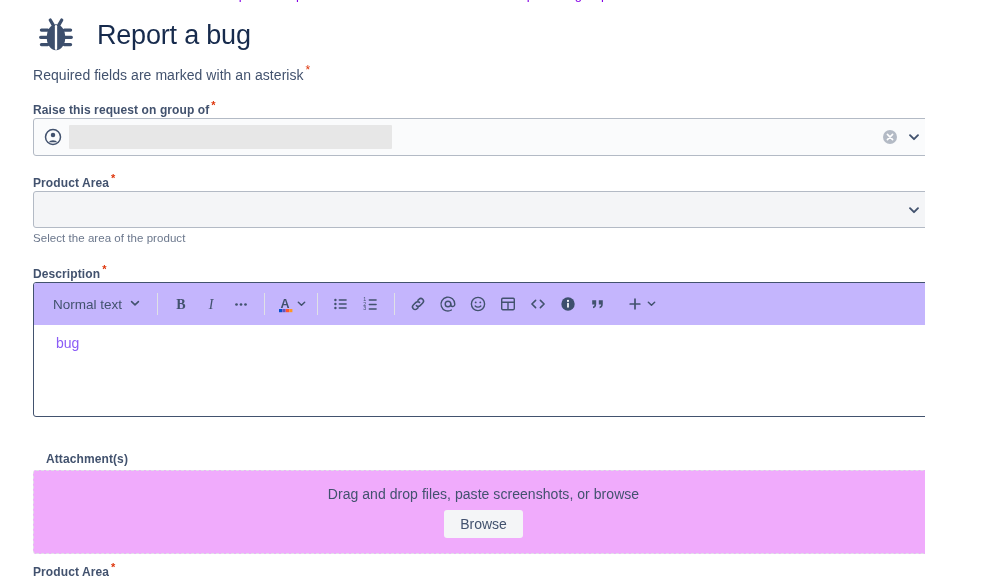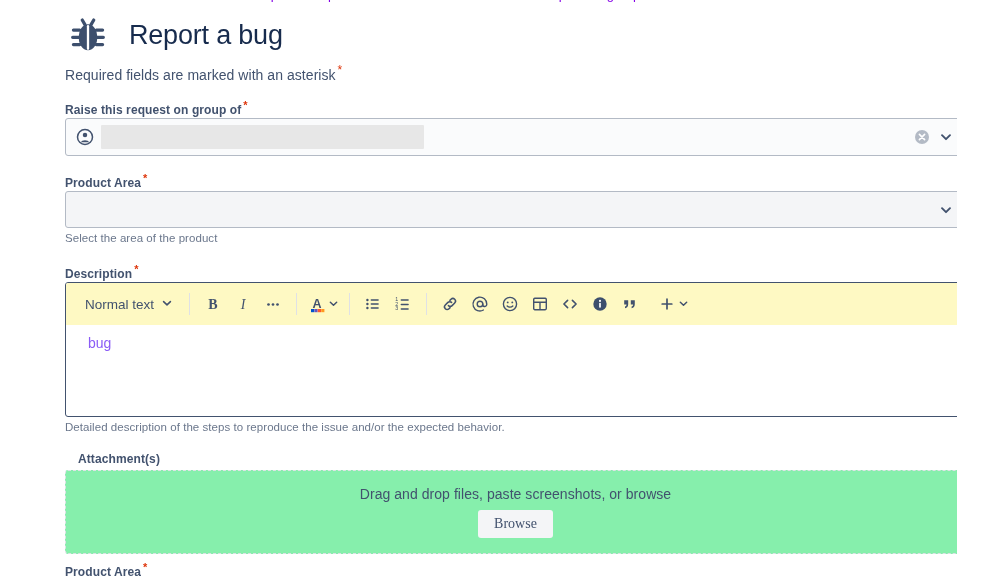--- a/index.html
+++ b/index.html
@@ -13,21 +13,20 @@
     font-family: "Liberation Sans", sans-serif;
     color: #172b4d;
     -webkit-font-smoothing: antialiased;
   }
 
   .page {
     position: relative;
     width: 925px;
     height: 578px;
     overflow: hidden;
-    margin-left: 32px;
   }
 
   
   .top-strip {
     position: absolute;
     top: -10px; left: 0;
     width: 999px; height: 12px;
     overflow: hidden;
   }
   .top-strip-link {
@@ -159,21 +158,21 @@
     border: 1px solid #42526e;
     border-radius: 3px;
     overflow: hidden;
   }
   .toolbar {
     height: 42px;
     display: flex;
     align-items: center;
     padding: 0 8px;
     gap: 0;
-    background: #fef9c3;
+    background: #c4b5fd;
   }
   .tb-item {
     display: flex;
     align-items: center;
     justify-content: center;
     height: 28px;
     border-radius: 3px;
     cursor: pointer;
     color: #42526e;
   }
@@ -201,38 +200,38 @@
   .f-desc-helper { position:absolute; left:33px; top:421px; }
 
   
   .f-att-label { position:absolute; left:46px; top:452px; }
   .dropzone {
     position: absolute;
     left: 33px; top: 470px;
     width: 901px; height: 84px;
     border: 1px dashed #dfe1e6;
     border-radius: 3px;
-    background: #86efac;
+    background: #f0abfc;
     display: flex;
     flex-direction: column;
     align-items: center;
     justify-content: center;
     gap: 8px;
   }
   .dz-text {
     font-size: 14px;
     color: #42526e;
     letter-spacing: .05px;
   }
   .browse-btn {
     background: #f4f5f7;
     color: #42526e;
     border: none;
     border-radius: 3px;
-    font-family: Liberation Serif, serif;
+    font-family: Liberation Sans, sans-serif;
     font-size: 14px;
     padding: 6px 16px;
     cursor: pointer;
     line-height: 1.2;
   }
 
   
   .f-bottom-label { position:absolute; left:33px; top:562px; }
 </style>
 </head>
@@ -435,21 +434,20 @@
           <svg width="11" height="11" viewBox="0 0 14 14" fill="none" stroke="#42526e" stroke-width="1.9" stroke-linecap="round" stroke-linejoin="round">
               <path d="M3 5.4 L7 9.2 L11 5.4"></path>
             </svg>
         </span>
       </div>
 
     </div>
     <div class="editor-body">bug</div>
   </div>
 
-  <div class="helper-text f-desc-helper">Detailed description of the steps to reproduce the issue and/or the expected behavior.</div>
 
   <div class="field-label f-att-label">Attachment(s)</div>
   <div class="dropzone">
     <div class="dz-text">Drag and drop files, paste screenshots, or browse</div>
     <button class="browse-btn">Browse</button>
   </div>
 
   <div class="field-label f-bottom-label">
     <span>Product Area</span><span class="ast-sm">*</span>
   </div>

